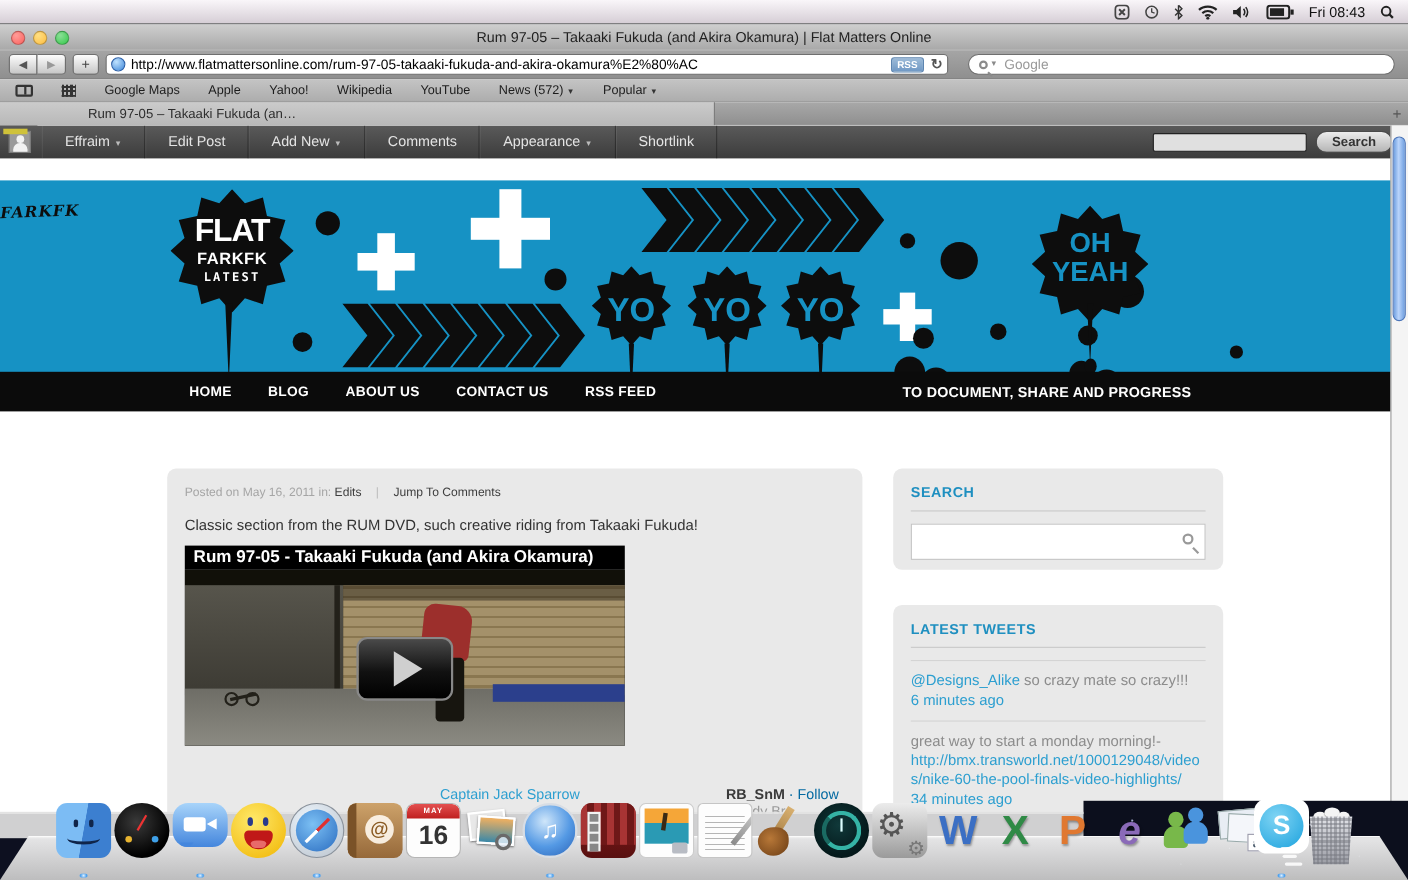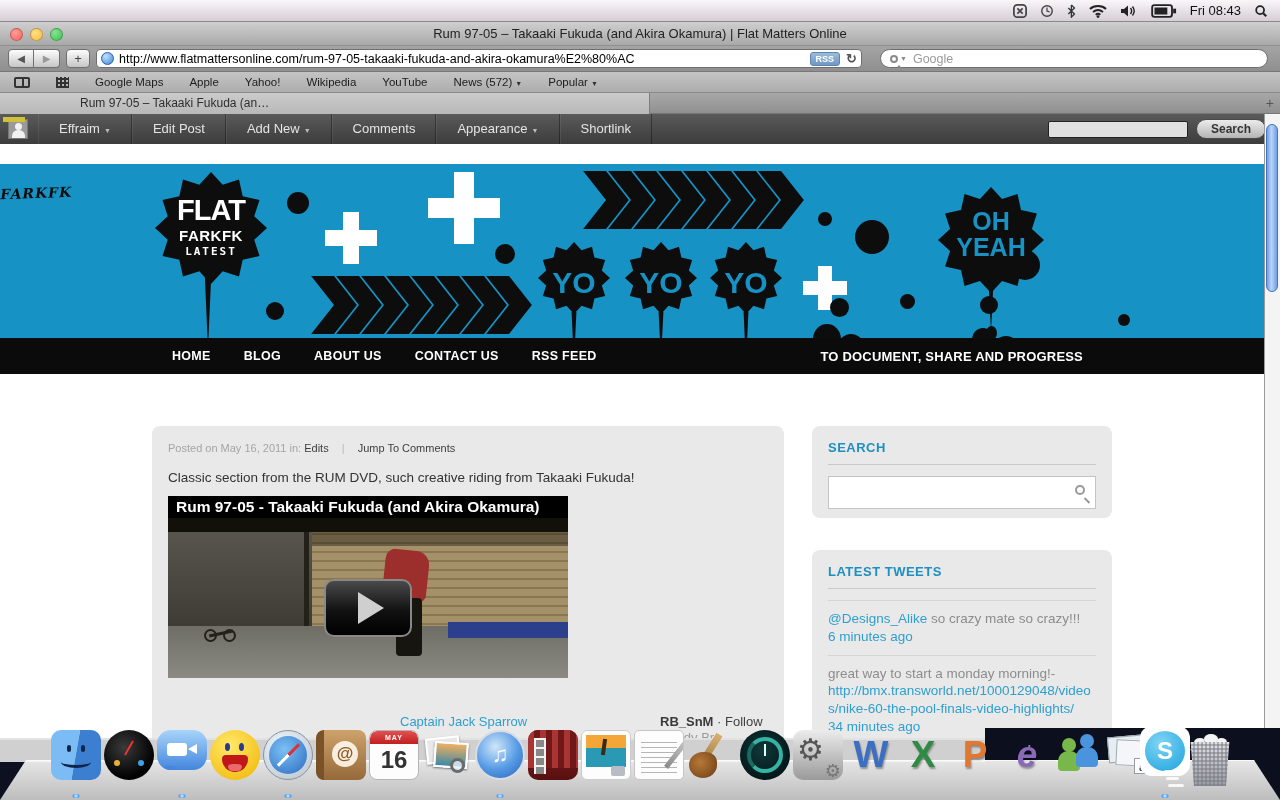--- a/index.html
+++ b/index.html
@@ -589,21 +589,21 @@
       </div>
 
     </div>
 
     <div class="frag" style="left:400px;top:600px;color:#2d9fd0;">Captain Jack Sparrow</div>
     <div id="frag-album">
         <i></i>
       </div>
     <div class="frag" style="left:660px;top:600px;">
       <b style="color:#3a3a3a;">RB_SnM</b>
-      <span style="color:#404040;">· Follow</span>
+      <span style="color:#0369a1;">· Follow</span>
     </div>
     <div class="frag" style="left:660px;top:616px;color:#9a9a9a;">Randy Br</div>
   </div>
 
   <div class="abs" id="scroll-track"></div>
   <div class="abs" id="scroll-thumb"></div>
 </div>
 
 <div class="abs" id="dock-shelf-left"></div>
 <div class="abs" id="dock-shelf"></div>

